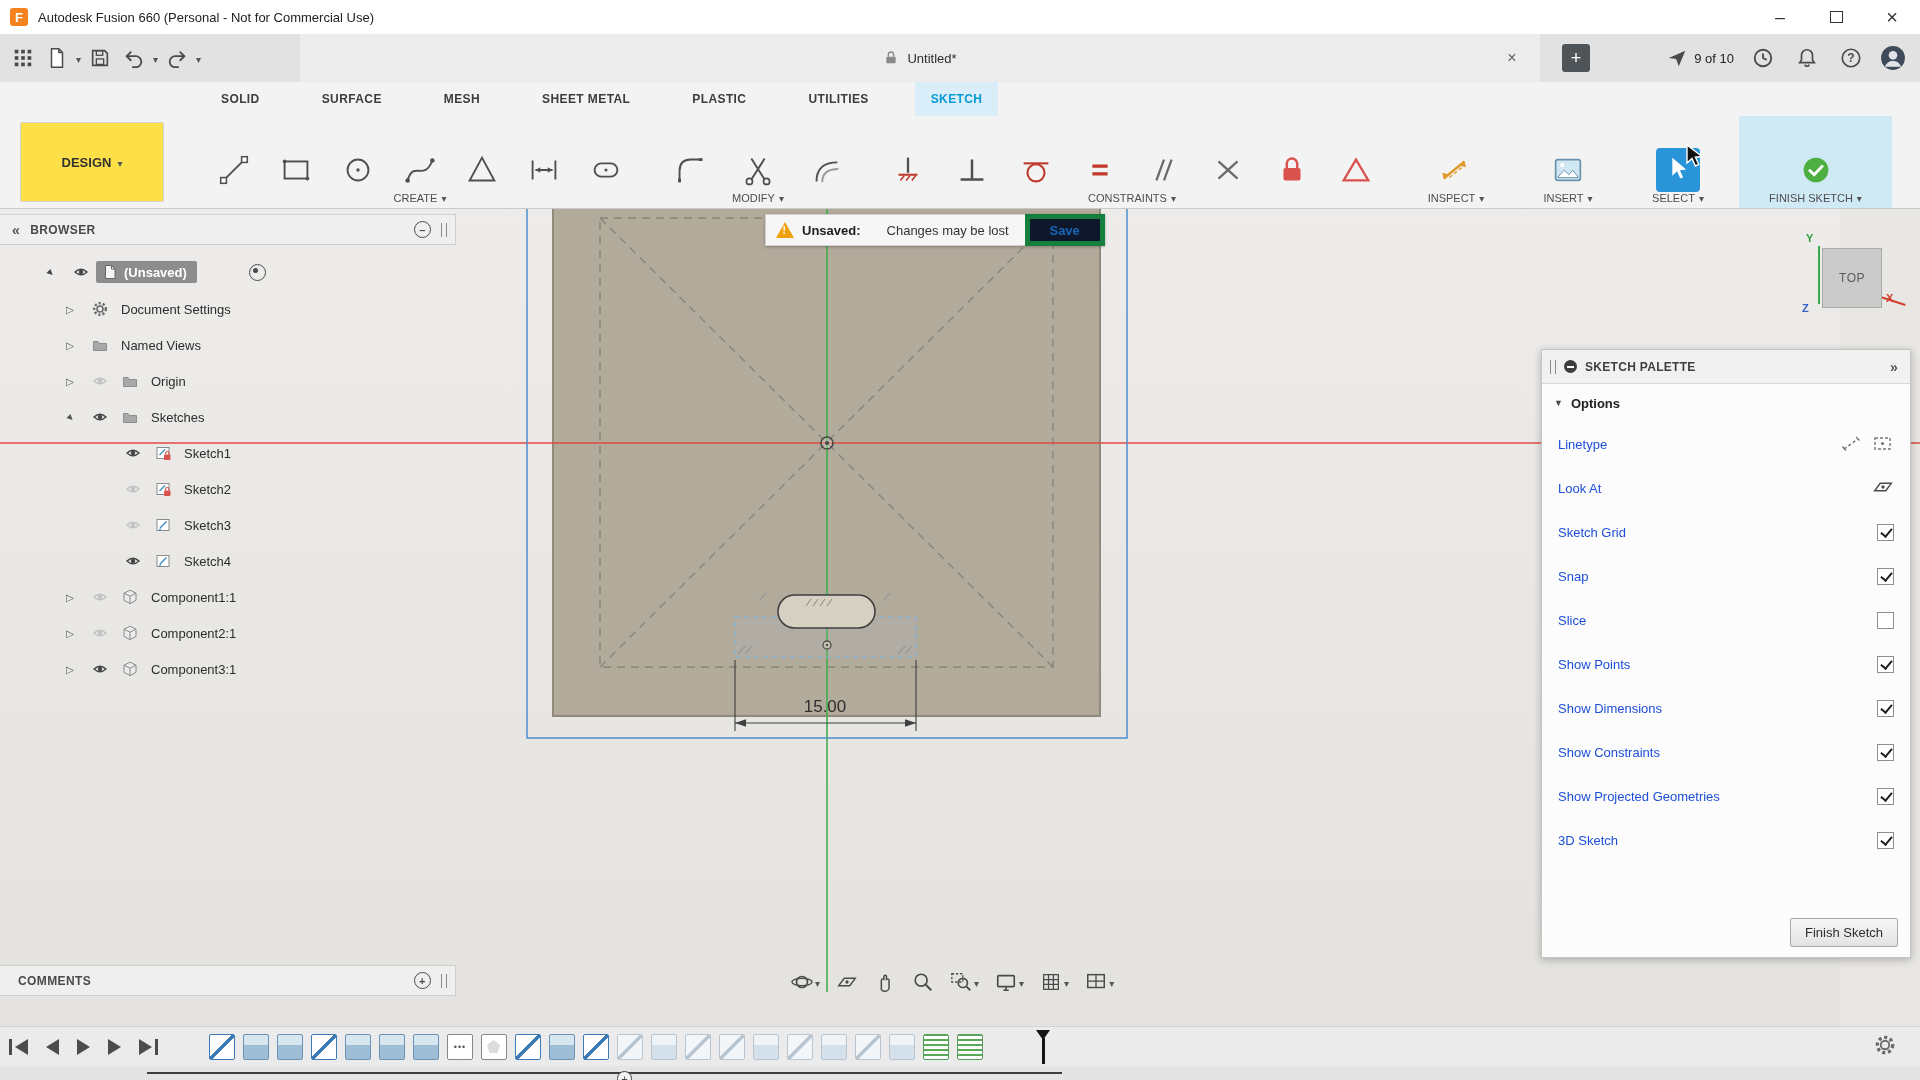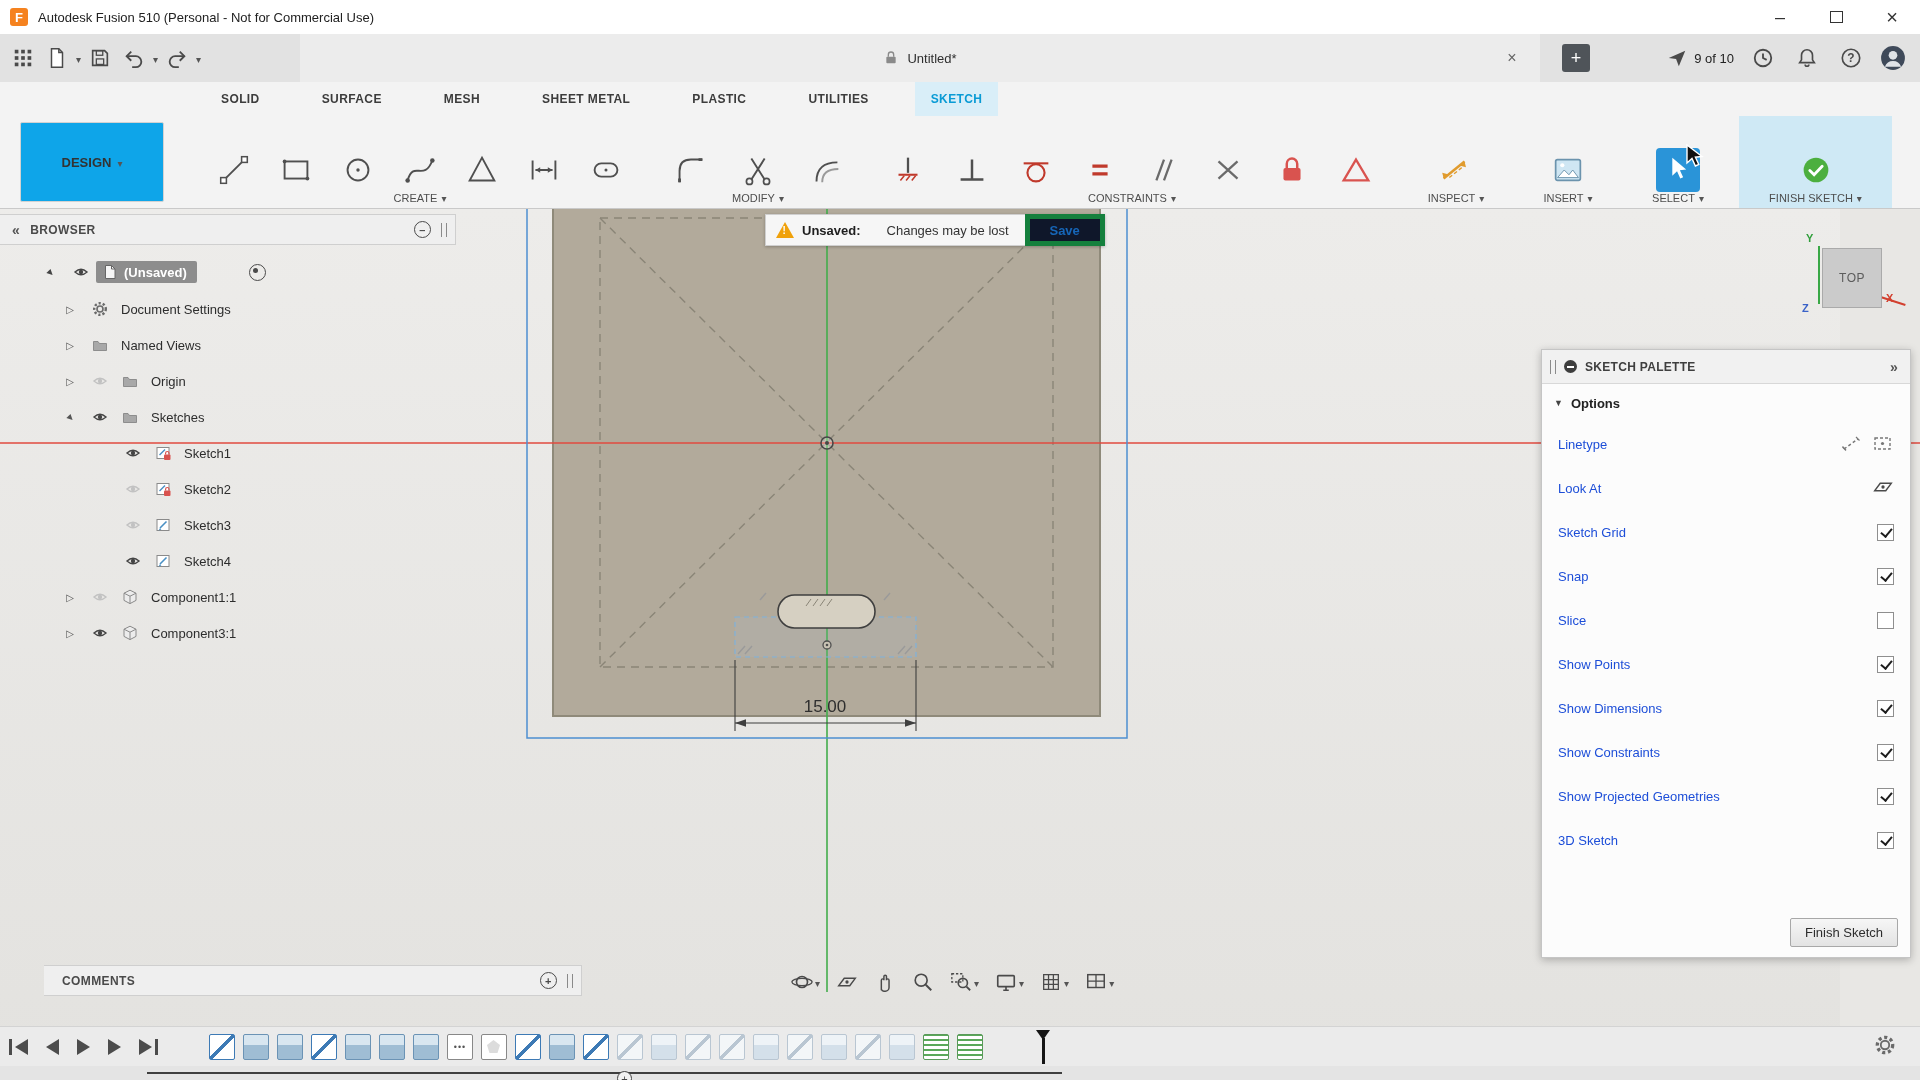--- a/index.html
+++ b/index.html
@@ -34,21 +34,21 @@
   .qright{margin-left:auto;display:flex;align-items:center;gap:14px;margin-right:14px;z-index:2;}
   .jobs{display:flex;align-items:center;gap:6px;font-size:13px;color:#222;}
   .avatar-wrap{width:26px;height:26px;}
   
   .ribbontabs{position:absolute;left:0;top:82px;width:1920px;height:34px;background:#f3f3f3;z-index:6;
               display:flex;align-items:stretch;padding-left:205px;box-sizing:border-box;gap:30px;}
   .rtab{display:flex;align-items:center;padding:0 16px;font-size:12px;font-weight:bold;color:#3c3c3c;letter-spacing:.4px;}
   .rtab.active{background:#d9eef8;color:#0a9bd5;}
   .ribbontools{position:absolute;left:0;top:116px;width:1920px;height:92px;background:#f3f3f3;
                border-bottom:1px solid #c9c9c9;z-index:6;}
-  .designbox{position:absolute;left:20px;top:6px;width:142px;height:78px;background:#0ea5e9;border:1px solid #d2d2d2;
+  .designbox{position:absolute;left:20px;top:6px;width:142px;height:78px;background:#fde047;border:1px solid #d2d2d2;
              border-radius:2px;display:flex;align-items:center;justify-content:center;gap:6px;
              font-size:13px;font-weight:bold;color:#333;}
   .tgroup{position:absolute;top:0;height:92px;display:flex;flex-direction:column;align-items:center;
           justify-content:flex-end;padding:6px 0 4px;box-sizing:border-box;}
   .ticons{display:flex;align-items:center;}
   .tool{width:44px;height:44px;display:flex;align-items:center;justify-content:center;border-radius:3px;}
   .glabel{font-size:11px;color:#4d4d4d;display:flex;align-items:center;gap:4px;}
   .g-create{left:200px;width:440px;} .g-create .ticons{gap:18px;}
   .g-modify{left:652px;width:212px;} .g-modify .ticons{gap:24px;}
   .g-constraints{left:876px;width:512px;} .g-constraints .ticons{gap:20px;}
@@ -96,21 +96,21 @@
   .beye,.bicon{width:30px;display:flex;justify-content:center;align-items:center;}
   .blabel{margin-left:6px;}
   .rootrow{height:38px;display:flex;align-items:center;padding-left:34px;}
   .rootflag::before{content:"▼";display:inline-block;transform:rotate(-45deg);font-size:10px;color:#444;}
   .rootflag{width:32px;display:flex;justify-content:center;}
   .rootpill{display:flex;align-items:center;gap:6px;background:#8d8d8d;border-radius:2px;color:#fff;font-weight:bold;
             font-size:13px;padding:3px 10px 3px 6px;margin-left:0;}
   .radio{width:15px;height:15px;border-radius:50%;border:1.5px solid #4a4a4a;position:relative;margin-left:52px;}
   .radio::after{content:"";position:absolute;left:3.5px;top:3.5px;width:5px;height:5px;border-radius:50%;background:#4a4a4a;}
   
-  .comments{position:absolute;left:0;top:965px;width:538px;z-index:3;padding-left:44px;}
+  .comments{position:absolute;left:0;top:965px;width:456px;z-index:3;}
   .comments .panelhead{padding-left:18px;}
   
   .palette{position:absolute;left:1541px;top:349px;width:370px;height:609px;background:#fcfcfc;
            border:1px solid #c5c5c5;box-shadow:0 2px 8px rgba(0,0,0,.25);z-index:4;box-sizing:border-box;overflow:hidden;}
   .palhead{height:33px;background:#f1f1f1;border-bottom:1px solid #d8d8d8;display:flex;align-items:center;
            font-size:12px;font-weight:bold;color:#3f3f3f;letter-spacing:.3px;}
   .palhead .grip{margin:0 8px 0 8px;}
   .paldot{width:13px;height:13px;border-radius:50%;background:#3d3d3d;margin-right:8px;position:relative;}
   .paldot::after{content:"";position:absolute;left:3px;top:5.5px;width:7px;height:2px;background:#fff;}
   .ph-collapse{margin-left:auto;margin-right:12px;color:#555;font-size:14px;}
@@ -389,21 +389,21 @@
         </symbol>
     <symbol id="i-lt-fitted" viewBox="0 0 22 22">
           <rect x="3" y="5" width="15" height="11" fill="none" stroke="#777" stroke-width="1.4" stroke-dasharray="3 2"></rect>
           <circle cx="10.5" cy="10.5" r="1.6" fill="#777"></circle>
         </symbol>
   </defs>
 </svg>
 
 <div class="titlebar">
   <div class="flogo">F</div>
-  <div class="apptitle">Autodesk Fusion 510 (Personal - Not for Commercial Use)</div>
+  <div class="apptitle">Autodesk Fusion 660 (Personal - Not for Commercial Use)</div>
   <div class="wincontrols">
     <div class="winbtn btn-min"></div>
     <div class="winbtn btn-max"></div>
     <div class="winbtn btn-close"></div>
   </div>
 </div>
 
 <div class="qat">
   <div class="doc-tab">
     <svg class="ic16">
@@ -882,20 +882,34 @@
               </svg>
             </span>
           <span class="bicon">
               <svg class="ic16">
                 <use href="#i-component"></use>
               </svg>
             </span>
           <span class="blabel">Component1:1</span>
         </div>
 
+        <div class="brow" style="padding-left: 55px;">
+          <span class="arrow right"></span>
+          <span class="beye">
+              <svg class="ic16">
+                <use href="#i-eye-off"></use>
+              </svg>
+            </span>
+          <span class="bicon">
+              <svg class="ic16">
+                <use href="#i-component"></use>
+              </svg>
+            </span>
+          <span class="blabel">Component2:1</span>
+        </div>
 
         <div class="brow" style="padding-left: 55px;">
           <span class="arrow right"></span>
           <span class="beye">
               <svg class="ic16">
                 <use href="#i-eye"></use>
               </svg>
             </span>
           <span class="bicon">
               <svg class="ic16">

